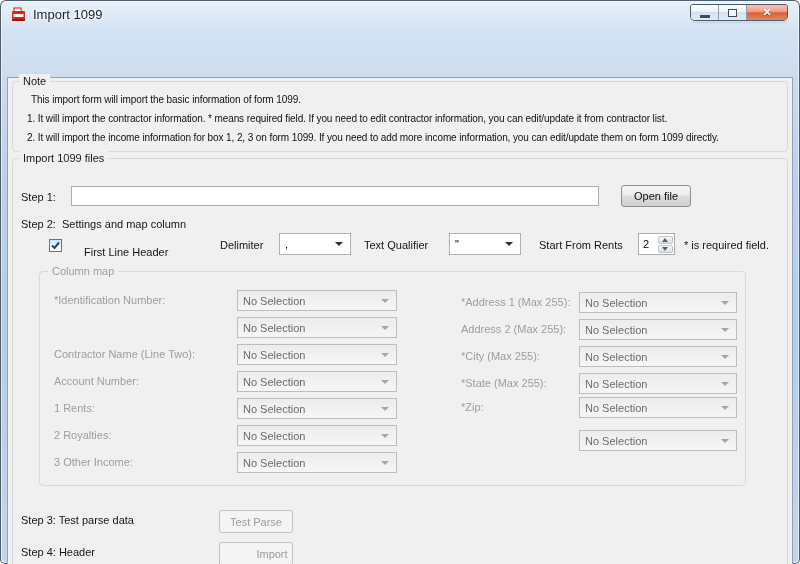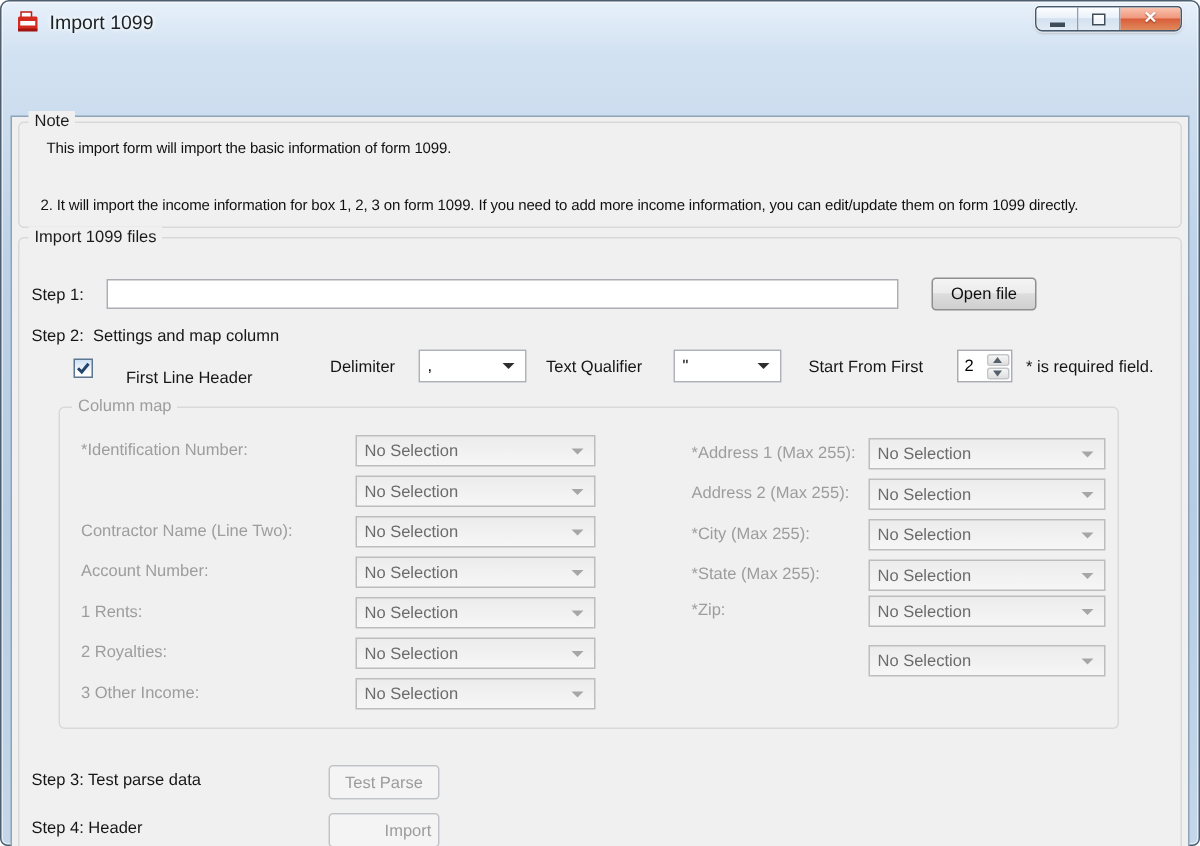--- a/index.html
+++ b/index.html
@@ -99,20 +99,21 @@
         <span class="glyph-x">✕</span>
       </div>
     </div>
   </div>
 
   <div class="client">
 
     <div class="gbox" style="left:4px; top:3px; width:776px; height:71px;">
       <div class="glabel">Note</div>
       <div class="note-line" style="left:18px; top:12px;">This import form will import the basic information of form 1099.</div>
+      <div class="note-line" style="left:14px; top:31px;">1. It will import the contractor information. * means required field. If you need to edit contractor information, you can edit/update it from contractor list.</div>
       <div class="note-line" style="left:14px; top:50px;">2. It will import the income information for box 1, 2, 3 on form 1099. If you need to add more income information, you can edit/update them on form 1099 directly.</div>
     </div>
 
     <div class="gbox" style="left:4px; top:80px; width:776px; height:410px;">
       <div class="glabel">Import 1099 files</div>
 
       <div class="lbl" style="left:8px; top:32px;">Step 1:</div>
       <input class="tbox" style="left: 58px; top: 27px; width: 528px; height: 20px;" value="">
       <div class="btn" style="left:608px; top:26px; width:70px; height:22px;">Open file</div>
 
@@ -130,21 +131,21 @@
         <span>,</span>
         <span class="arr"></span>
       </div>
 
       <div class="lbl" style="left:351px; top:80px;">Text Qualifier</div>
       <div class="combo" style="left:436px; top:74px; width:72px;">
         <span>"</span>
         <span class="arr"></span>
       </div>
 
-      <div class="lbl" style="left:526px; top:80px;">Start From First</div>
+      <div class="lbl" style="left:526px; top:80px;">Start From Rents</div>
       <div class="spin" style="left:625px; top:74px;">
         <span class="val">2</span>
         <span class="sbs">
           <span class="sb">
               <span class="tri-up"></span>
             </span>
           <span class="sb">
               <span class="tri-dn"></span>
             </span>
         </span>

